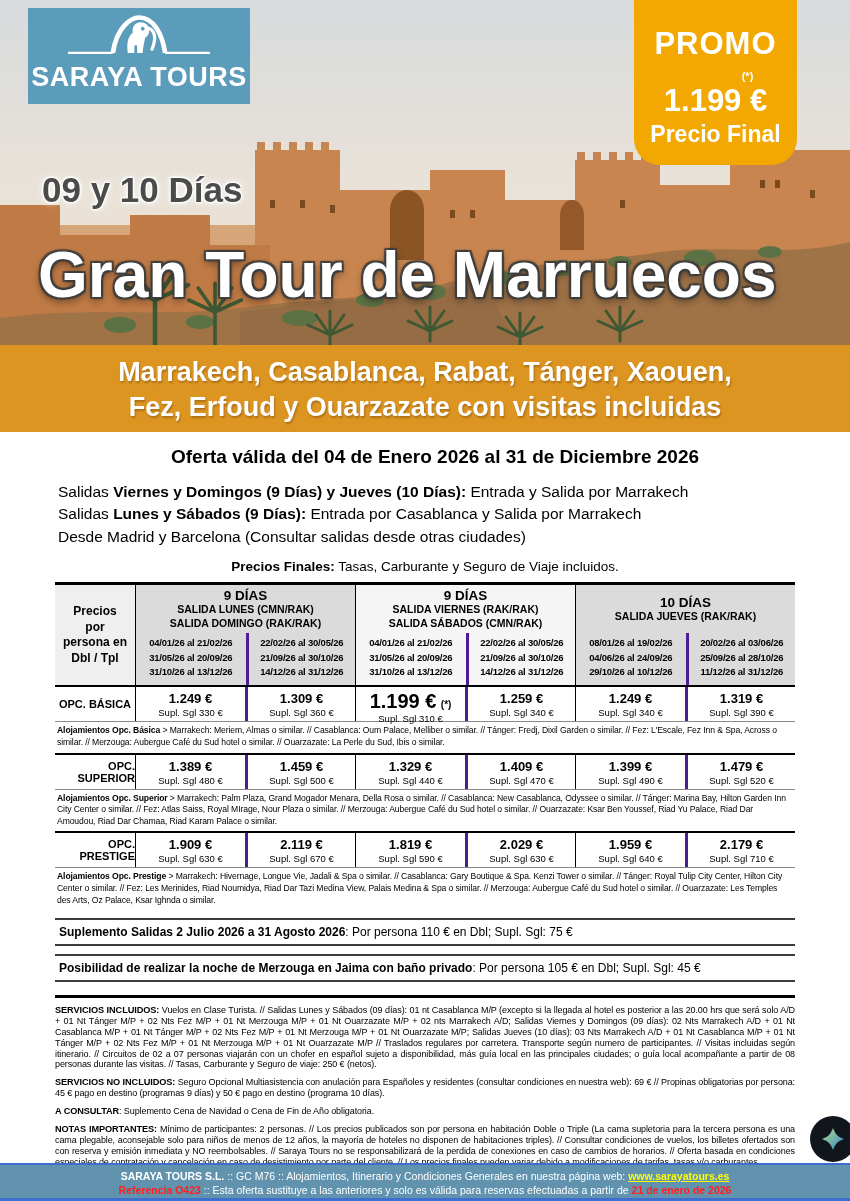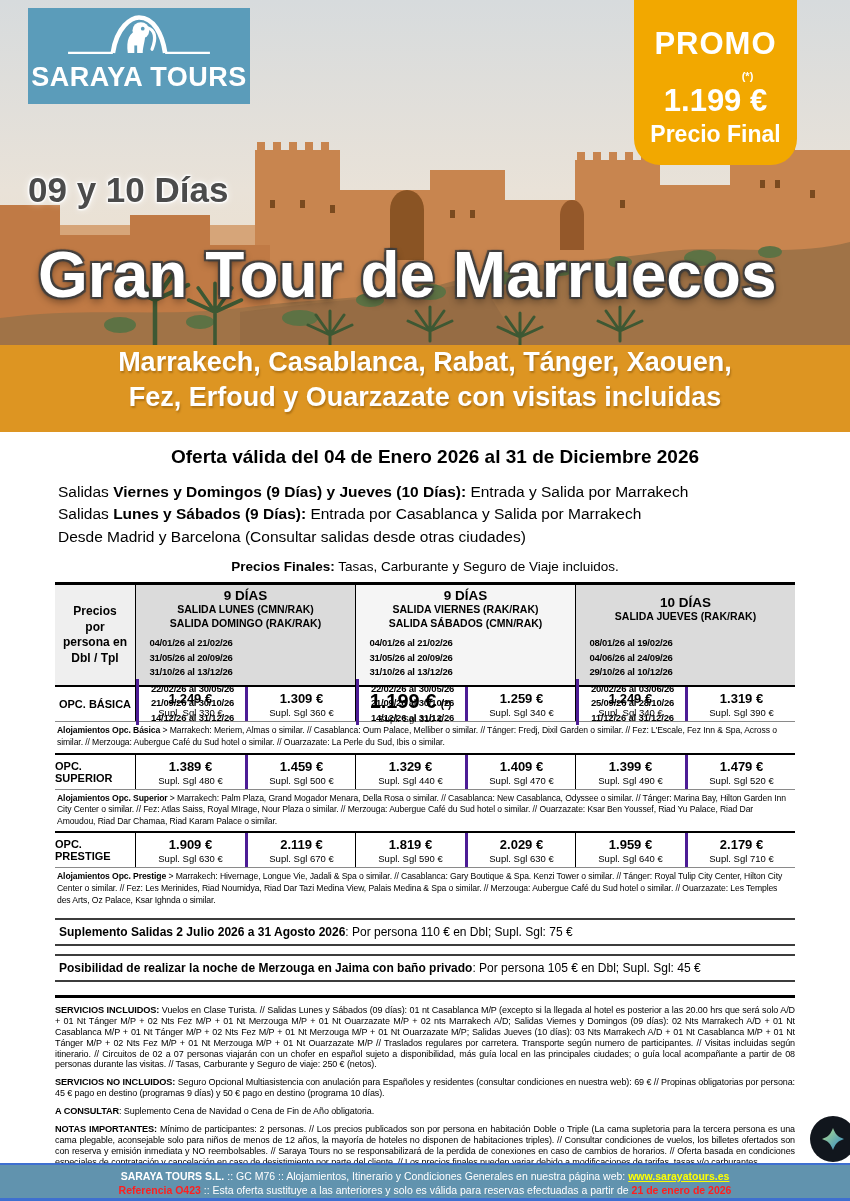--- a/index.html
+++ b/index.html
@@ -12,55 +12,55 @@
   .logo-box{position:absolute;left:28px;top:8px;width:222px;height:96px;background:#5B9CBA;
             display:flex;flex-direction:column;align-items:center;}
   .logo-bird{width:160px;height:56px;margin-top:2px;}
   .logo-text{color:#fff;font-weight:bold;font-size:27px;letter-spacing:.5px;margin-top:-4px;white-space:nowrap;}
   .promo-badge{position:absolute;left:634px;top:0;width:163px;height:165px;background:#F2A800;
                border-radius:0 0 26px 26px;text-align:center;color:#fff;font-weight:bold;box-sizing:border-box;}
   .promo-label{font-size:31px;padding-top:26px;letter-spacing:1px;}
   .promo-ast{font-size:11px;height:13px;padding-left:64px;margin-top:8px;}
   .promo-price{font-size:31px;margin-top:0;}
   .promo-final{font-size:23px;margin-top:2px;}
-  .hero-days{position:absolute;left:28px;top:170px;font-size:35px;font-weight:bold;color:#4b4b4b;
+  .hero-days{position:absolute;left:42px;top:170px;font-size:35px;font-weight:bold;color:#4b4b4b;
      text-shadow:-1px -1px 2px #fff,1px -1px 2px #fff,-1px 1px 2px #fff,1px 1px 2px #fff,0 0 9px #fff;}
   .hero-title{position:absolute;left:38px;top:238px;font-size:64px;font-weight:bold;color:#fff;white-space:nowrap;
      text-shadow:-2px -2px 1px rgba(60,60,60,.9),2px -2px 1px rgba(60,60,60,.9),
                  -2px 2px 1px rgba(60,60,60,.9),2px 2px 1px rgba(60,60,60,.9),0 4px 9px rgba(0,0,0,.45);}
 
   
   .city-banner{position:absolute;top:345px;left:0;width:850px;height:87px;background:#DD9522;
-     color:#fff;font-weight:bold;font-size:27px;text-align:center;box-sizing:border-box;padding-top:0;
+     color:#fff;font-weight:bold;font-size:27px;text-align:center;box-sizing:border-box;padding-top:10px;
      line-height:1.3;text-shadow:1px 2px 2px rgba(100,60,0,.4);}
 
   
   .content{position:absolute;top:432px;left:0;width:850px;}
   .validity{text-align:center;font-weight:bold;font-size:19px;margin-top:14px;padding-left:20px;}
   .departures{margin:13px 0 0 58px;font-size:15.5px;line-height:1.45;}
   .prices-note{text-align:center;font-size:13.5px;margin-top:11px;}
   .prices-note b{font-size:13.5px;}
 
   .tbl{width:740px;margin:8px 0 0 55px;border-top:3px solid #000;}
   .tbl-header{display:flex;border-bottom:2px solid #000;}
   .th-label{width:80px;background:#EFEFEF;display:flex;align-items:center;justify-content:center;
             text-align:center;font-weight:bold;font-size:12px;line-height:1.3;padding:16px 7px;box-sizing:border-box;}
   .th-group{width:220px;box-sizing:border-box;border-left:1px solid #000;}
   .gA{background:#DBDBDB;} .gB{background:#F5F5F5;}
   .th-title{height:48px;display:flex;flex-direction:column;justify-content:center;text-align:center;}
   .th-title .t1{font-weight:bold;font-size:13.5px;}
   .th-title .t2{font-weight:bold;font-size:10.5px;line-height:1.3;}
-  .th-dates{display:flex;height:52px;flex-direction:column;}
+  .th-dates{display:flex;height:52px;}
   .date-cell{width:110px;box-sizing:border-box;text-align:center;font-weight:bold;font-size:9.5px;
              letter-spacing:-0.2px;line-height:1.5;padding-top:3px;}
   .bL-g{border-left:3px solid #4c1d95;} .bL-k{border-left:1px solid #000;}
 
   .price-row{display:flex;height:34px;border-bottom:1px solid #8a8a8a;}
   .row-label{width:80px;font-weight:bold;font-size:11px;display:flex;align-items:center;justify-content:center;
-             text-align:left;box-sizing:border-box;}
+             text-align:right;box-sizing:border-box;}
   .pcell{width:110px;box-sizing:border-box;text-align:center;padding-top:4px;}
   .pcell .price{font-size:13px;font-weight:bold;}
   .pcell .supl{font-size:9.5px;margin-top:1px;}
   .pcell .price.big{font-size:20px;line-height:1;}
   .pcell .ast{font-size:10px;font-weight:bold;}
   .row-note{font-size:8.6px;letter-spacing:-0.1px;line-height:1.35;padding:3px 2px 4px 2px;text-align:left;}
   .opt-rule{border-top:2px solid #000;}
 
   .suppl-bar{width:740px;margin:8px 0 0 55px;border-top:2px solid #3c3c3c;border-bottom:2px solid #3c3c3c;
              padding:5px 4px;box-sizing:border-box;font-size:12px;}

